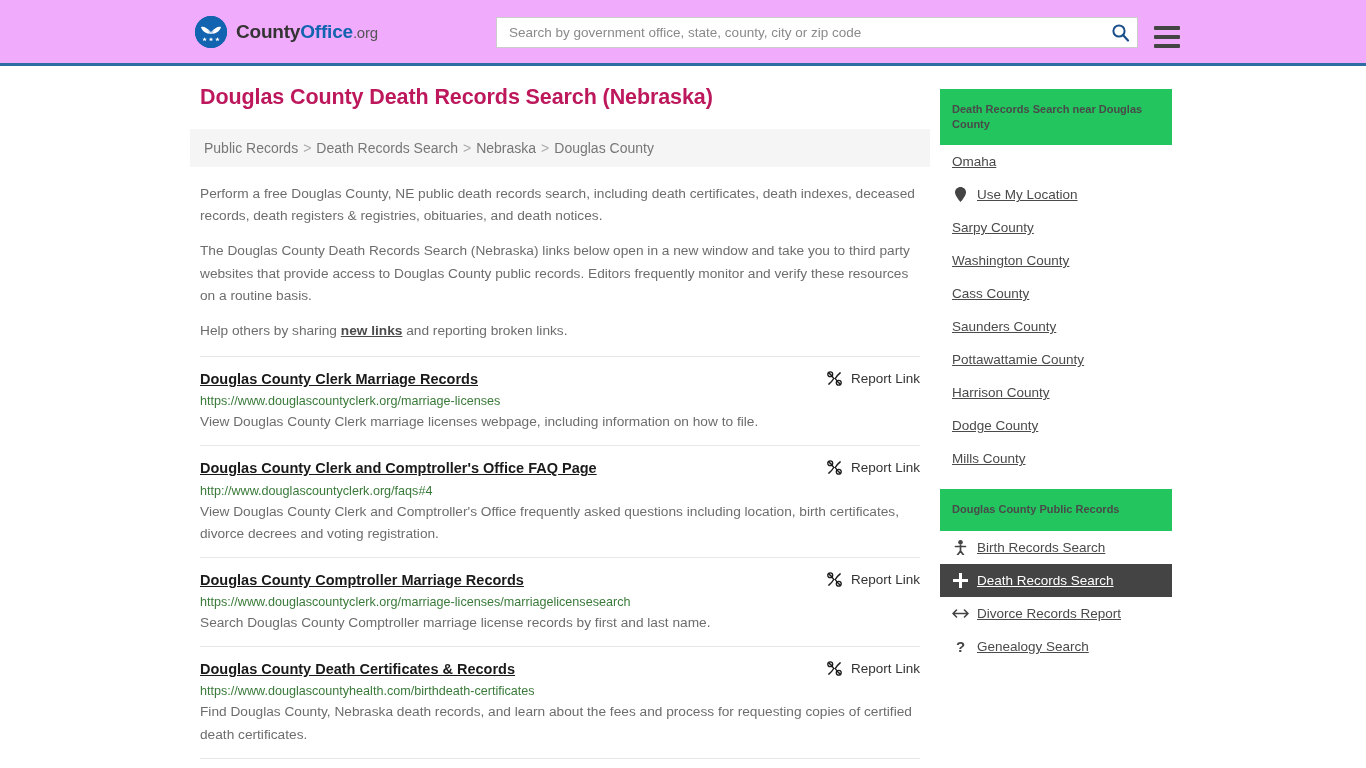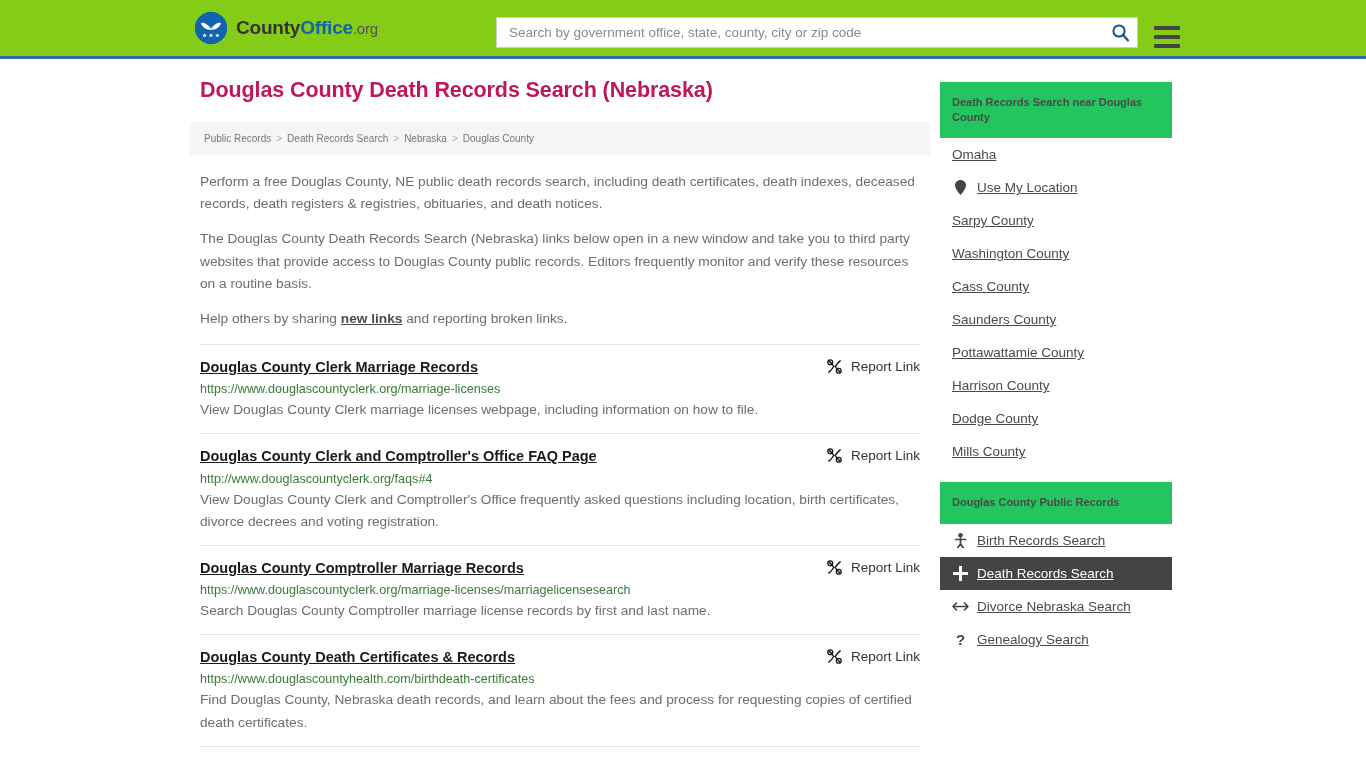--- a/index.html
+++ b/index.html
@@ -7,22 +7,22 @@
     margin: 0; padding: 0;
     width: 1366px; height: 768px;
     overflow: hidden;
     background: #ffffff;
     font-family: "Liberation Sans", sans-serif;
     color: #555555;
   }
 
   
   .site-header {
-    height: 59px;
-    background: #84cc16;
+    height: 66px;
+    background: #f0abfc;
     border-bottom: 3px solid #2e6da4;
     display: flex;
     align-items: center;
     position: relative;
   }
   .logo-wrap {
     display: flex;
     align-items: center;
     margin-left: 195px;
     text-decoration: none;
@@ -105,21 +105,21 @@
     font-size: 21.5px;
     color: #be185d;
     margin: 0 0 19px 10px;
     font-weight: bold;
     letter-spacing: -0.1px;
   }
 
   .breadcrumb {
     background: #f5f5f5;
     padding: 11px 14px;
-    font-size: 10px;
+    font-size: 14px;
     color: #777777;
     margin-bottom: 16px;
   }
   .breadcrumb a {
     color: #777777;
     text-decoration: none;
   }
   .breadcrumb .sep { color: #aaaaaa; margin: 0 5px; }
 
   .intro { padding: 0 10px; }
@@ -401,21 +401,21 @@
               </svg>
           </span>
           <span class="lbl">Death Records Search</span>
         </li>
         <li class="side-item">
           <span class="ico">
             <svg width="17" height="11" viewBox="0 0 17 11">
                 <path d="M1 5.5 H16 M1 5.5 L4.5 2 M1 5.5 L4.5 9 M16 5.5 L12.5 2 M16 5.5 L12.5 9" stroke="currentColor" stroke-width="1.6" fill="none" stroke-linecap="round" stroke-linejoin="round"></path>
               </svg>
           </span>
-          <span class="lbl">Divorce Nebraska Search</span>
+          <span class="lbl">Divorce Records Report</span>
         </li>
         <li class="side-item">
           <span class="ico">
             <svg width="11" height="15" viewBox="0 0 11 15">
                 <text x="1" y="13" font-family="Liberation Sans, sans-serif" font-size="15" font-weight="bold" fill="currentColor">?</text>
               </svg>
           </span>
           <span class="lbl">Genealogy Search</span>
         </li>
       </ul>

